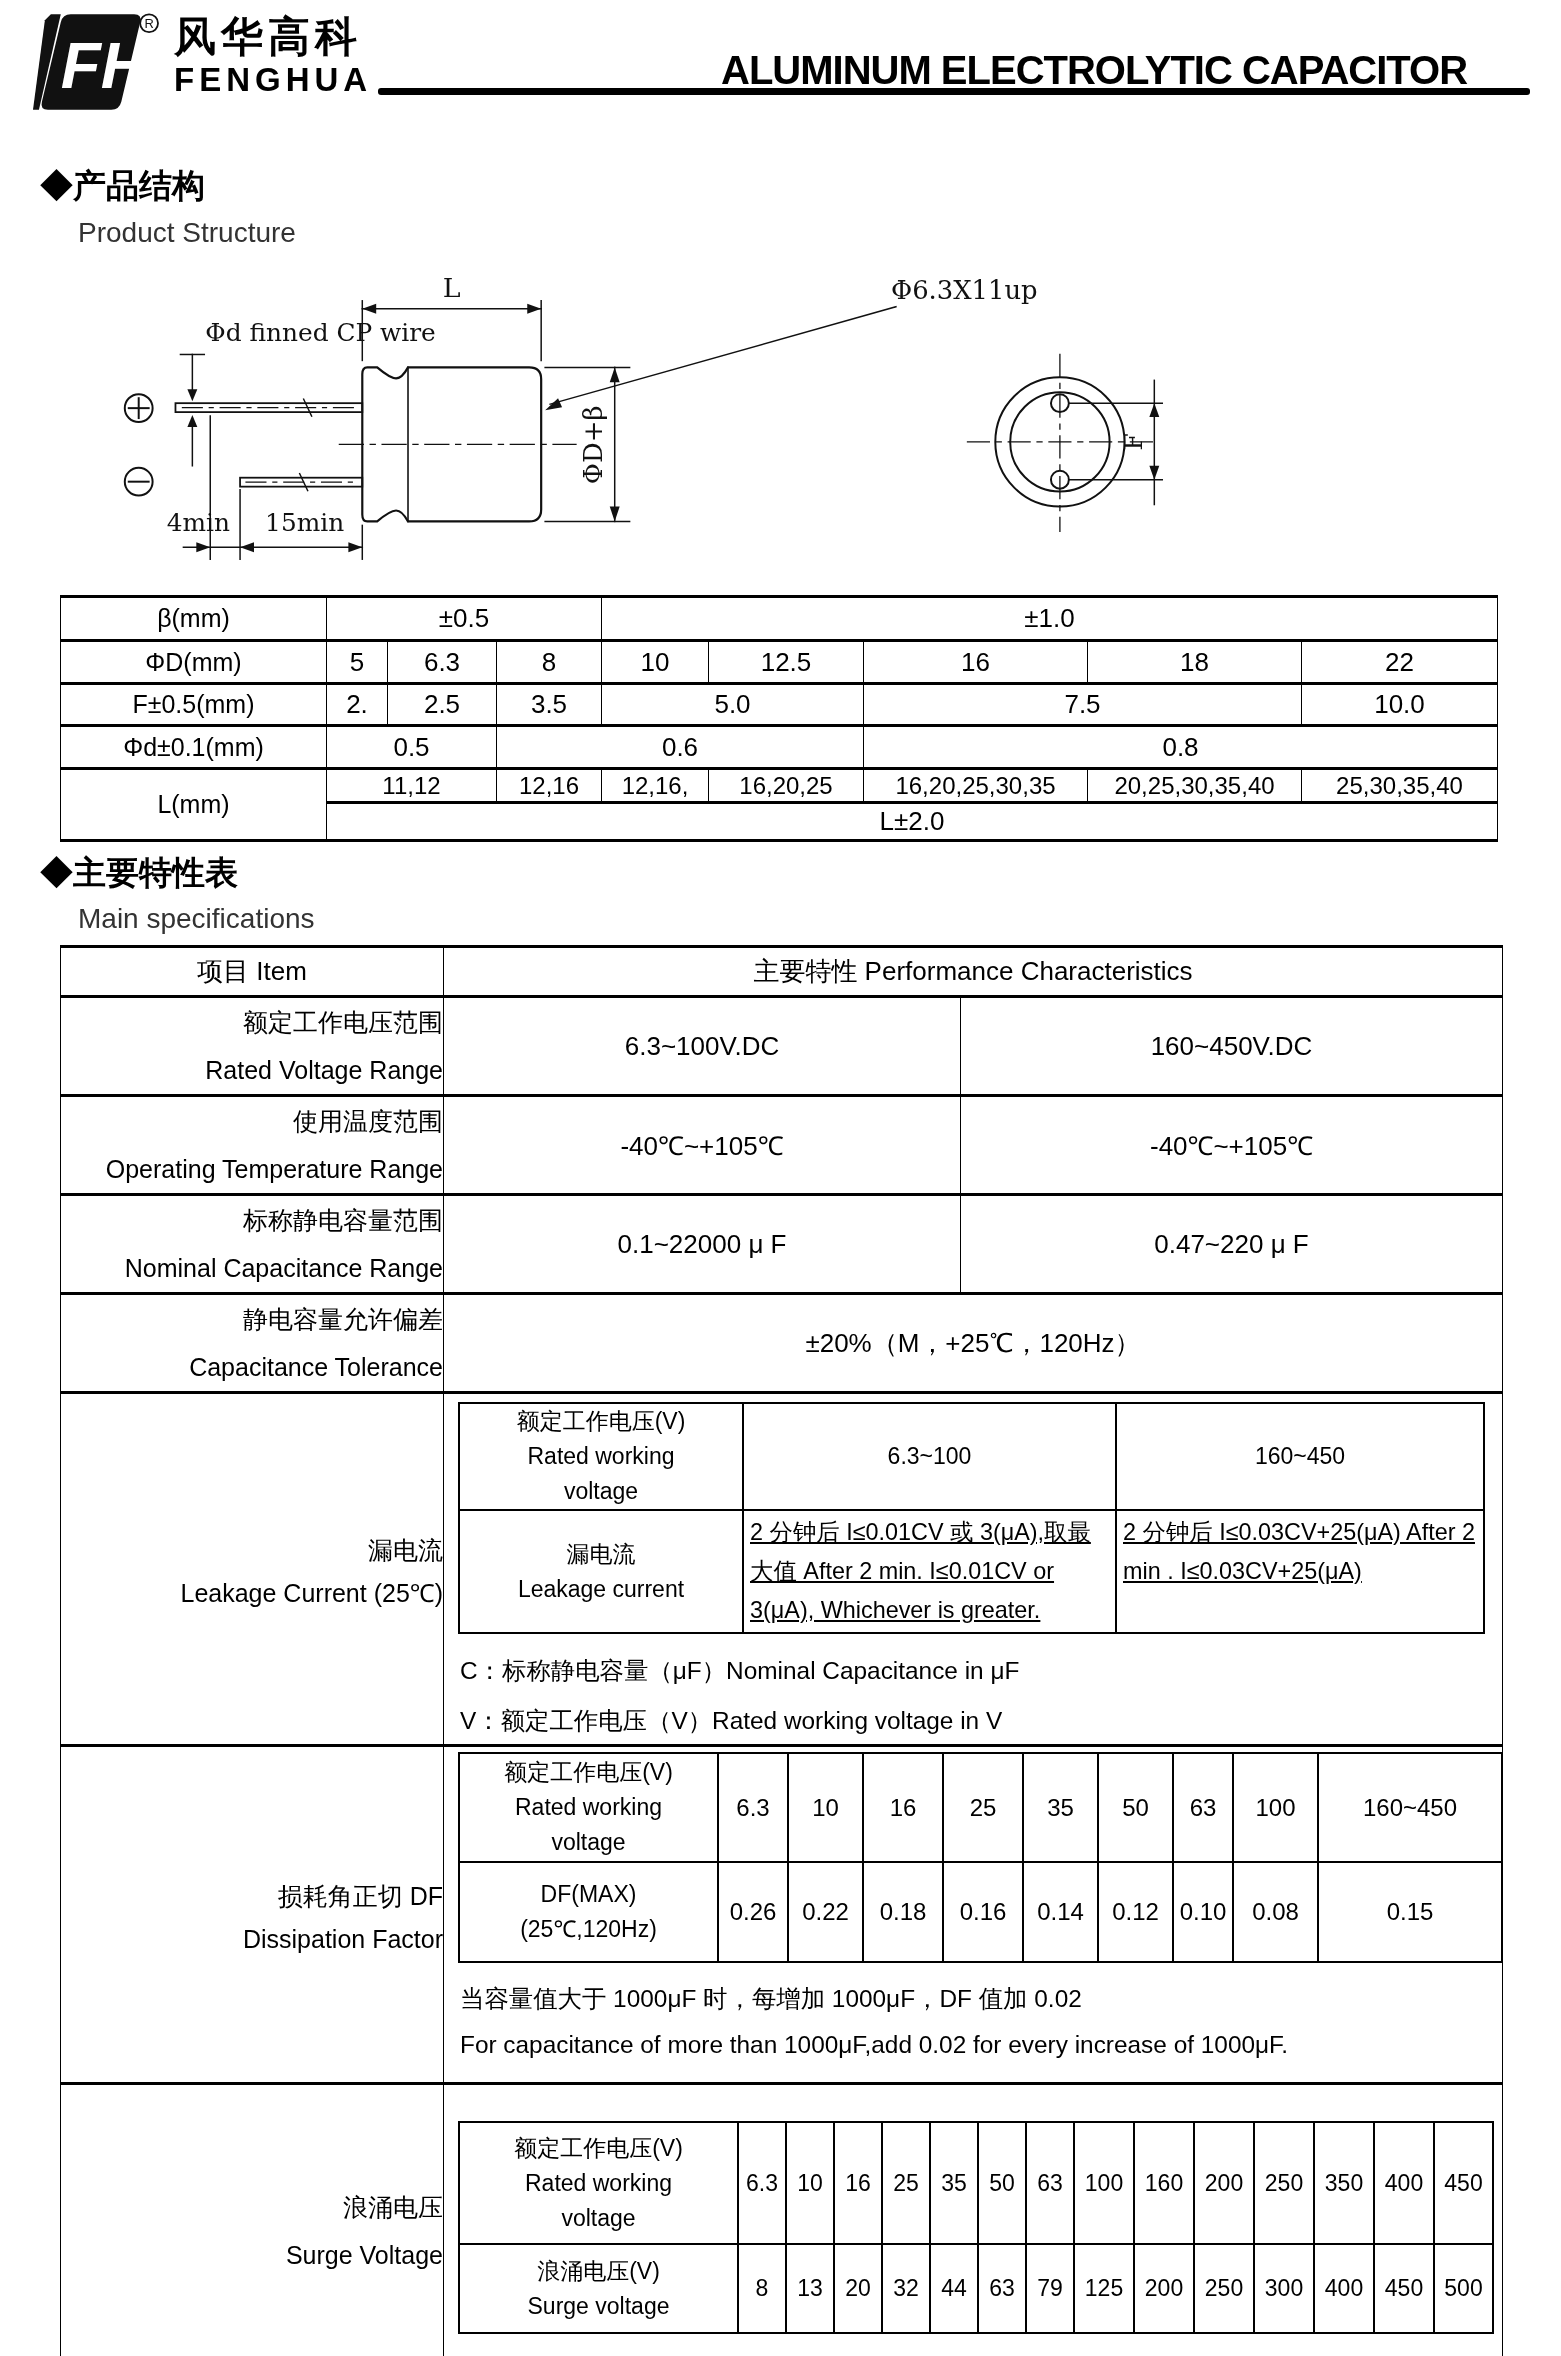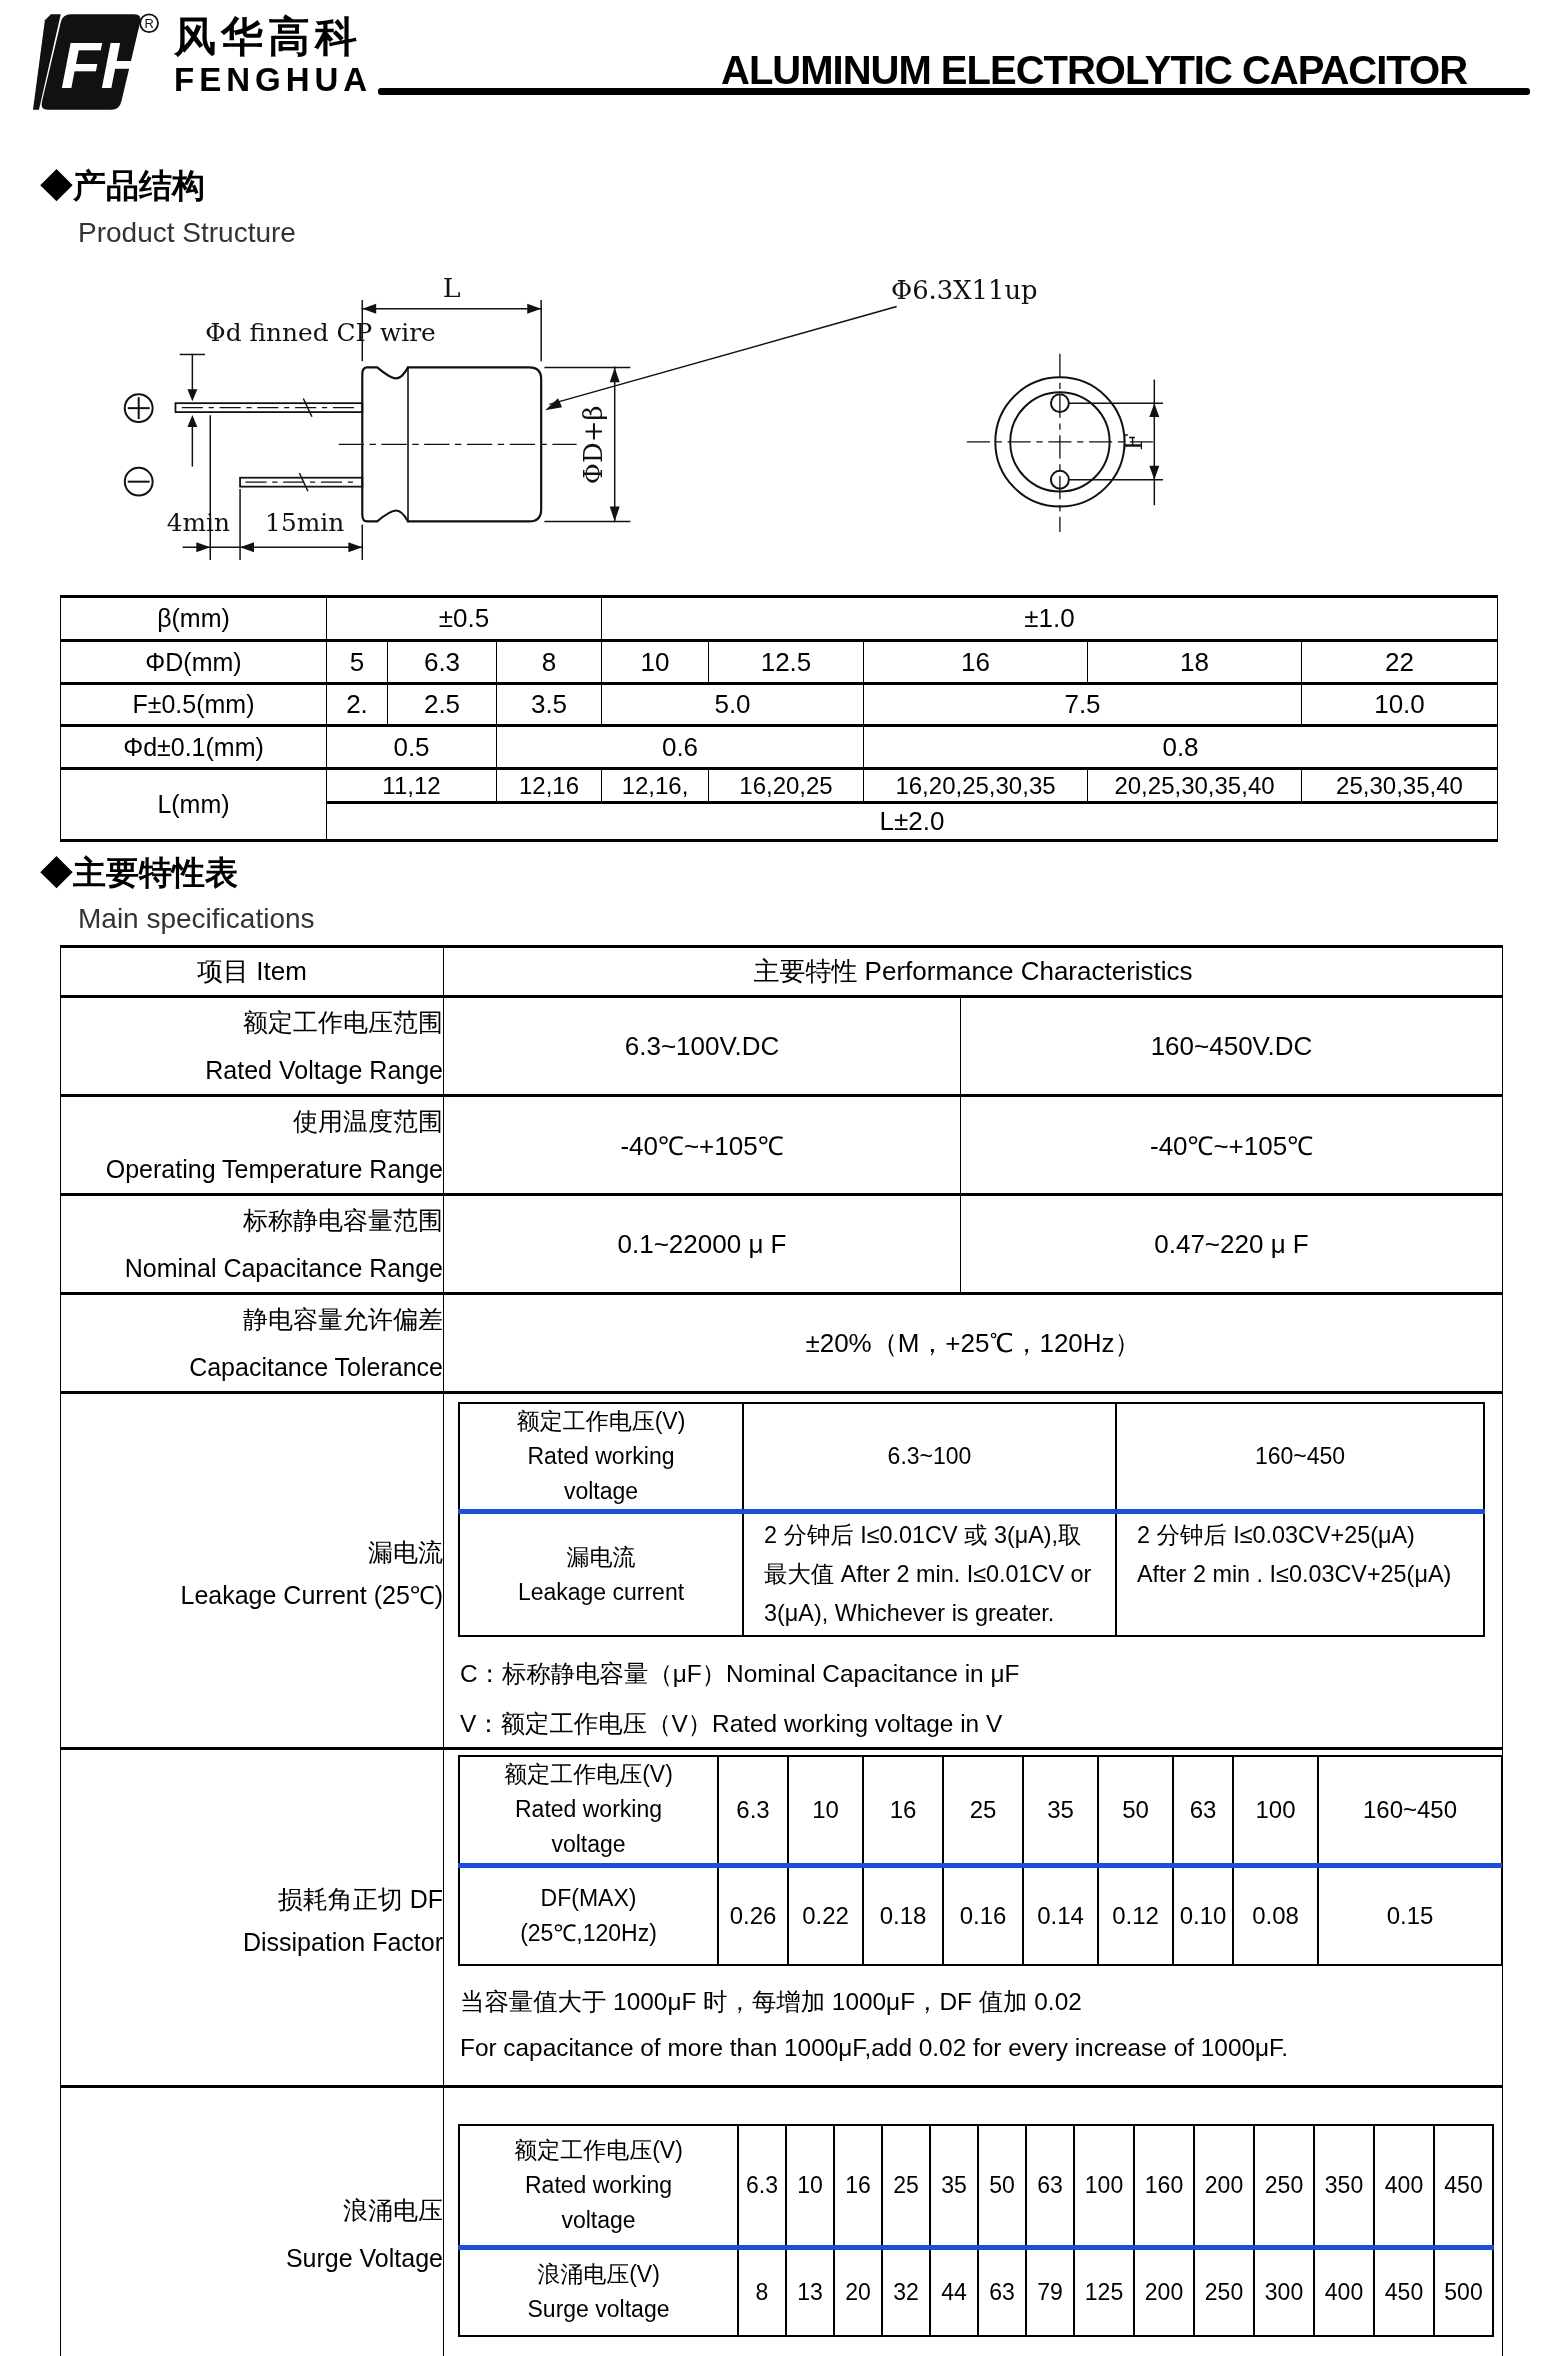--- a/index.html
+++ b/index.html
@@ -33,23 +33,23 @@
   .t2 { position:absolute; left:60px; top:945px; width:1443px; font-size:26px; }
   .t2 > tbody > tr > td { border-left:1.5px solid #000; border-right:1.5px solid #000;
                           border-top:3.5px solid #000; border-bottom:3.5px solid #000; }
   .rowlbl { font-size:25px; line-height:48px;text-align:right; }
   .rowlbl .en { display:block; }
   .valcell { font-size:26px; }
 
   
   .inner { font-size:23px; background:#fff; }
   .inner td { border:2px solid #000; }
-  .inner tr:first-child td { border-bottom:5px solid #1d4ed8; }
+  .inner tr:first-child td { border-bottom:1px solid #1d4ed8; }
   .inner .ilbl { font-size:23px; line-height:35px; }
-  .lk-data { text-align:left; font-size:23.4px; line-height:39px; padding:2px 20px; }
+  .lk-data { text-align:left; font-size:23.4px; line-height:39px; padding:2px 6px;text-decoration:underline; }
   .note { text-align:left; font-size:24.4px; margin-left:16px; margin-top:14px; line-height:46px; }
   .cell-pad { padding:0; vertical-align:top; }
 </style>
 </head>
 <body>
 
 <div class="logo-wrap">
   <svg width="129" height="100" viewBox="0 0 130 100">
     <path d="M14 8 L20 2 L30 2 L8 98 L2 98 Z" fill="#111"></path>
     <path d="M30 10 Q32 2 40 2 L104 2 Q112 2 110 10 L91 90 Q89 98 81 98 L17 98 Q9 98 11 90 Z" fill="#111"></path>

